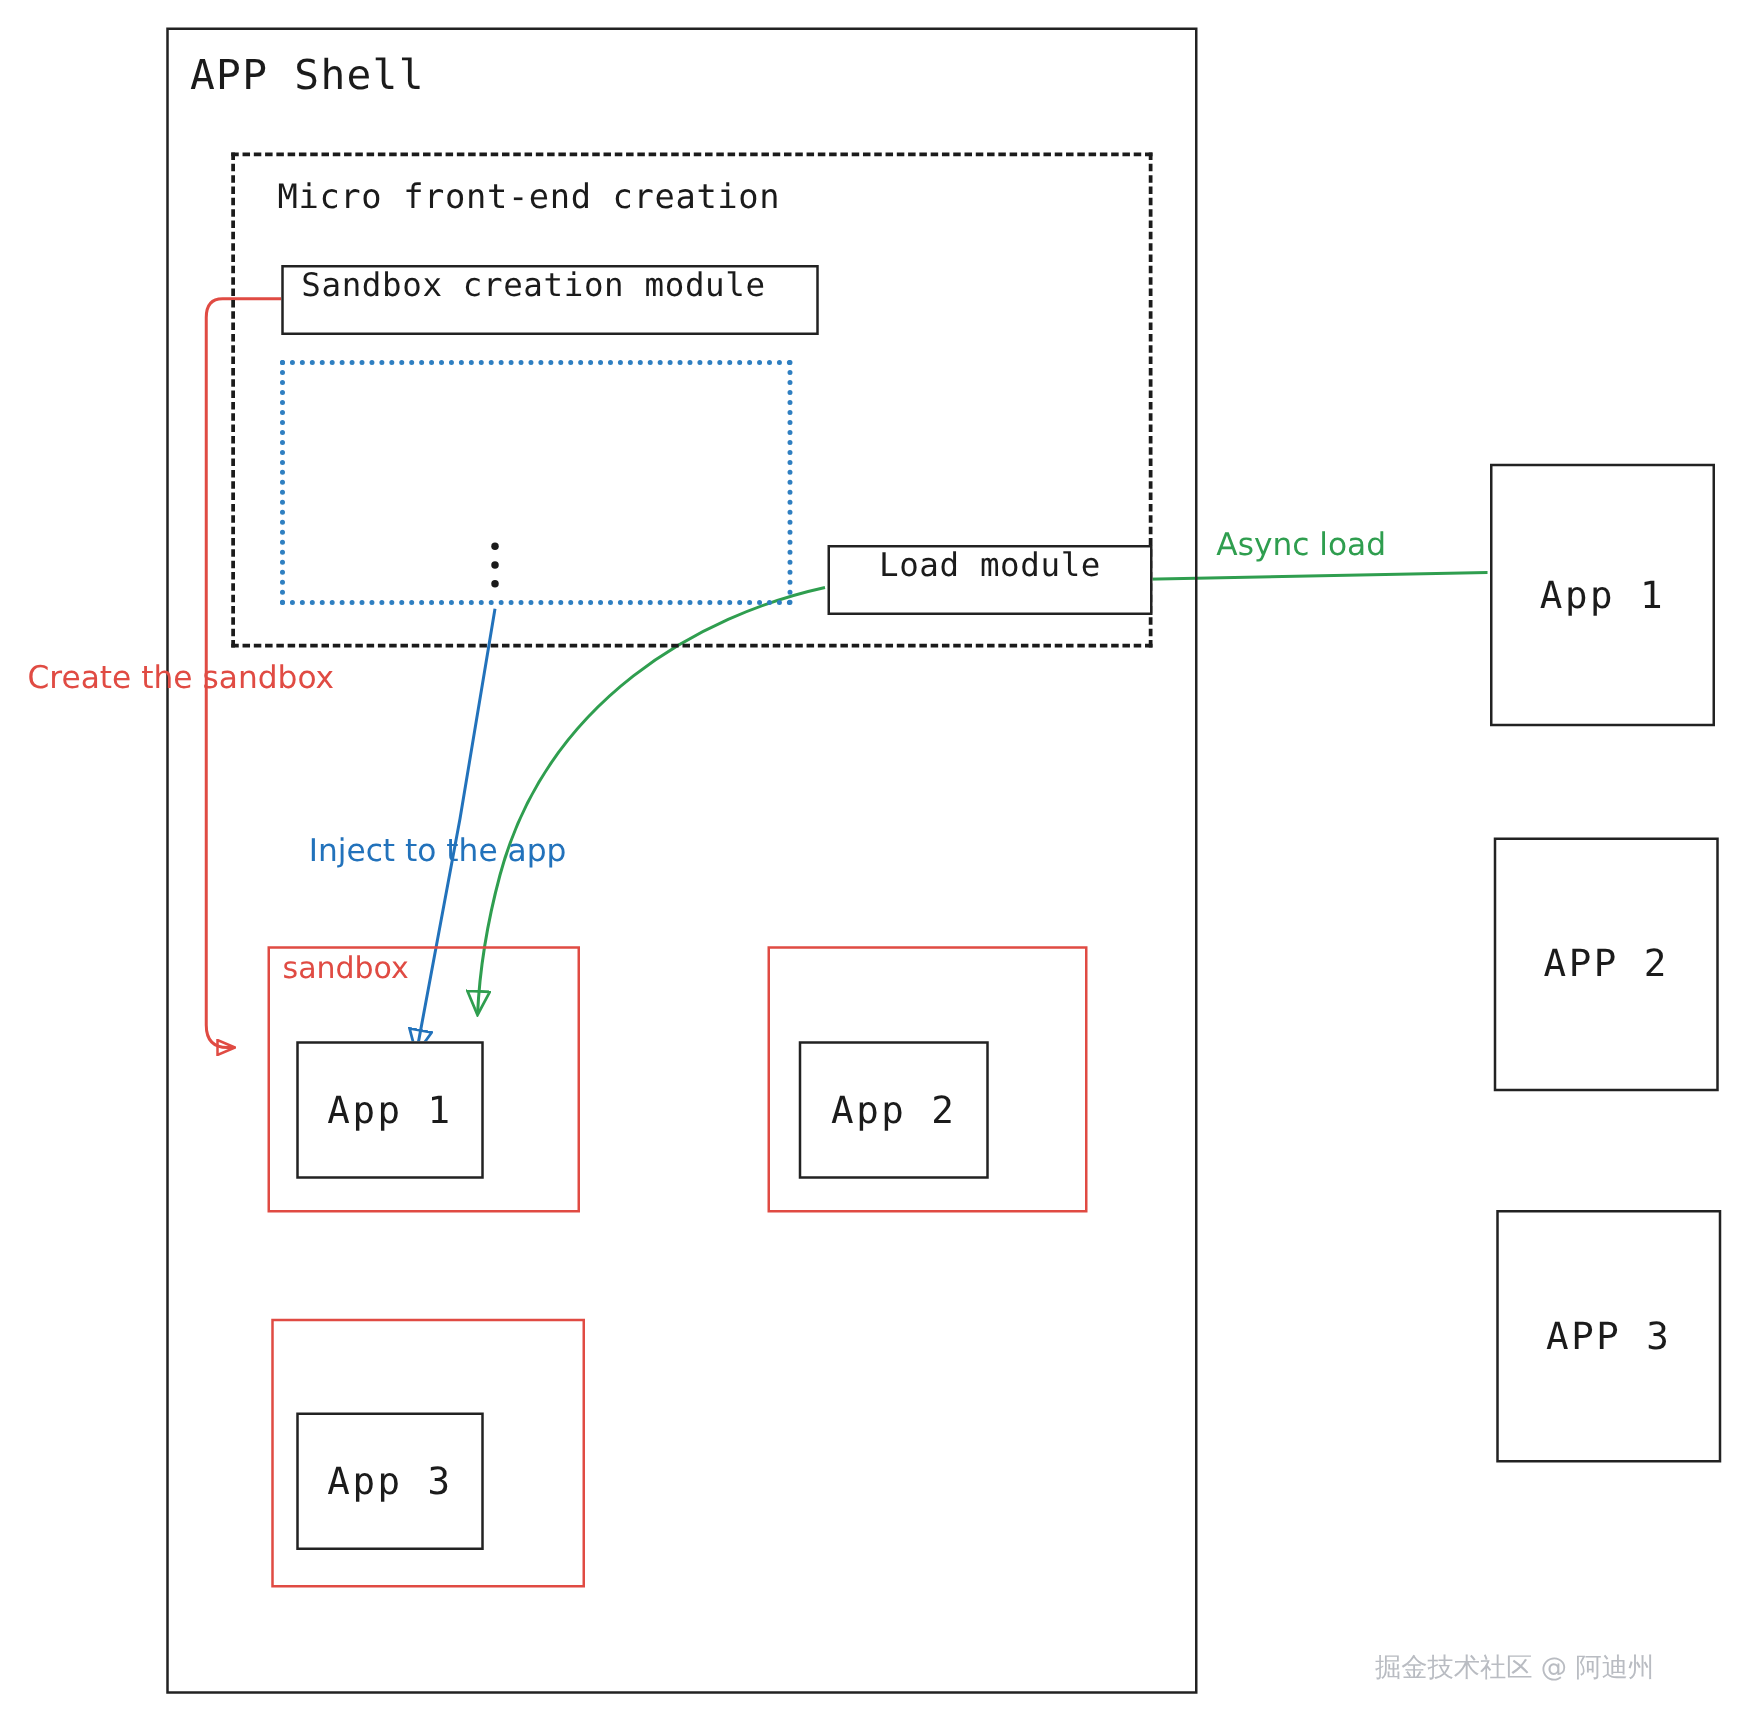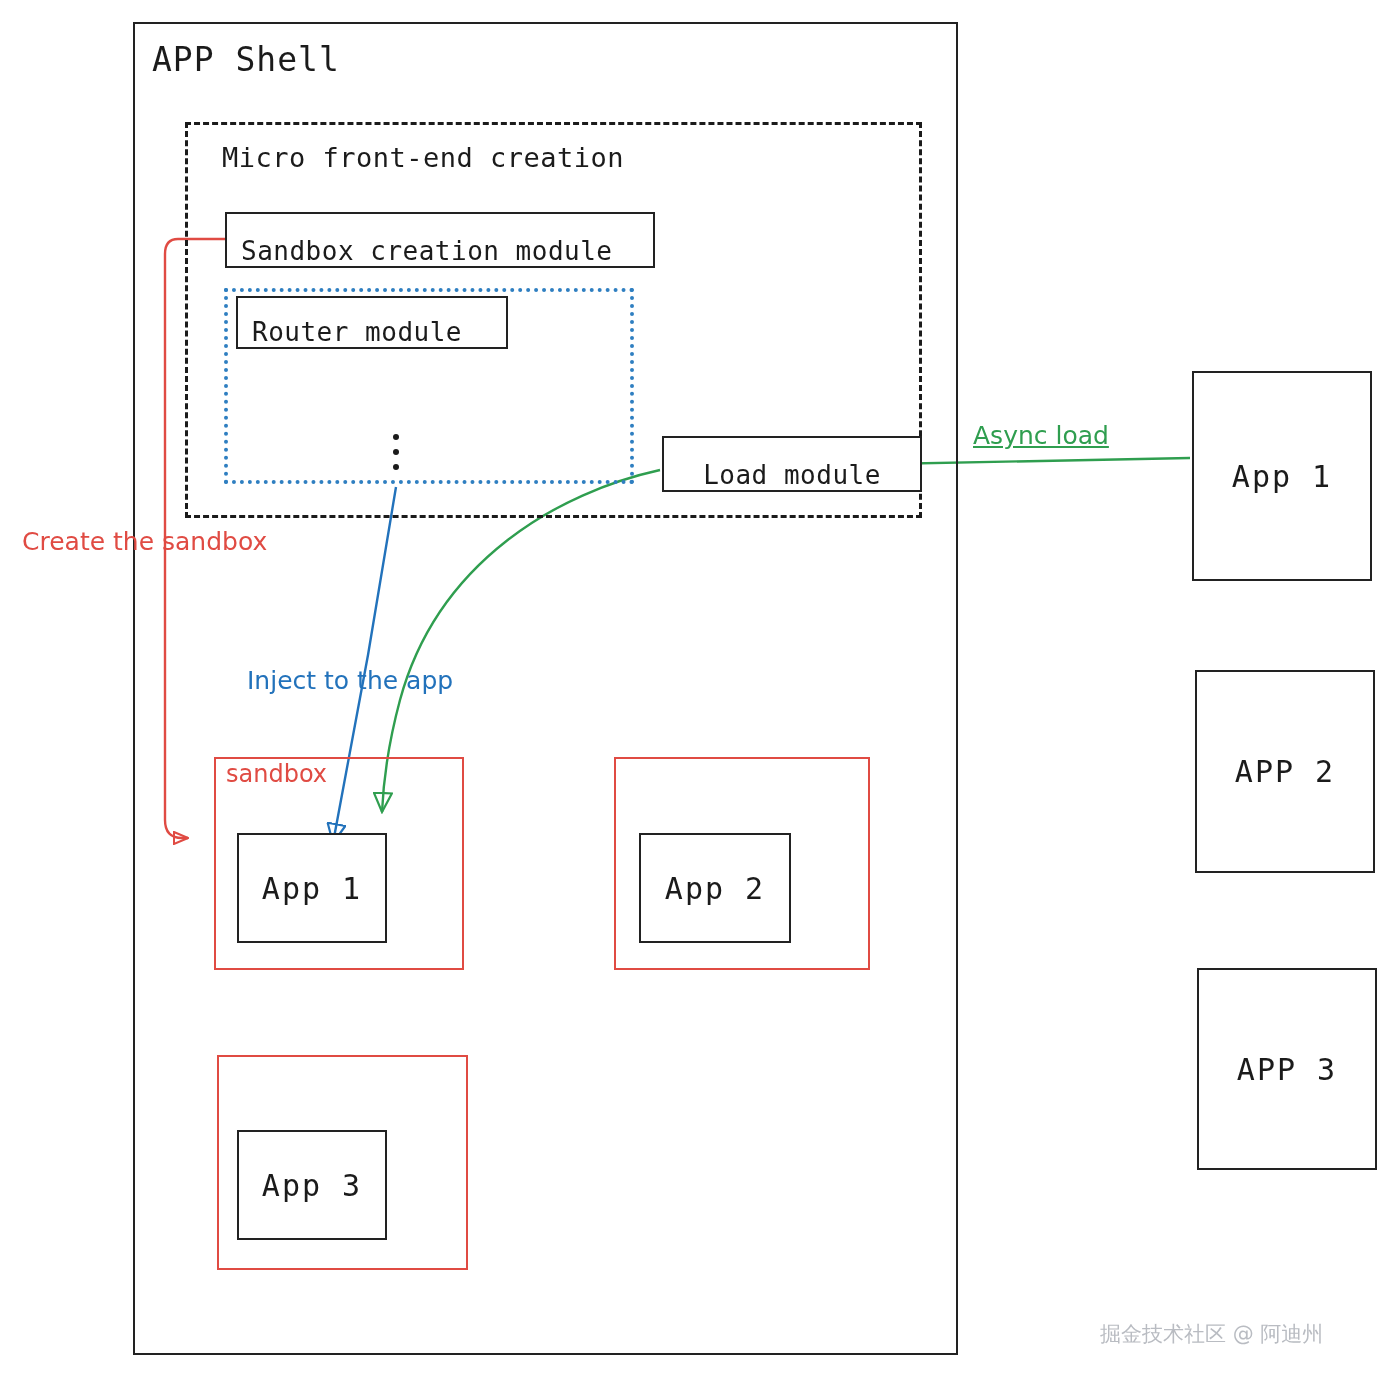--- a/index.html
+++ b/index.html
@@ -14,21 +14,21 @@
 
   .box{position:absolute;box-sizing:border-box;background:transparent;}
   .solid-box{border:2.5px solid #222222;}
   .red-box{border:2px solid #e04b43;}
   .dashed-box{border:3px dashed #1b1b1b;}
   .dotted-box{border:4px dotted #2f7fc1;}
 
   .module-box{
     position:absolute;box-sizing:border-box;
     border:2.5px solid #222222;
-    display:flex;align-items:flex-end;
+    display:flex;align-items:flex-start;
     padding-left:14px;
     background:#fff;
   }
   .module-box span{
     font-family:"DejaVu Sans Mono", monospace;
     font-size:26px;color:#1b1b1b;letter-spacing:0.5px;white-space:nowrap;
   }
 
   .app-box{
     position:absolute;box-sizing:border-box;
@@ -111,40 +111,37 @@
   <div class="box dashed-box" style="left:185px;top:122px;width:737px;height:396px;"></div>
 
   <div class="toolset-title" style="left:222px;top:142px;">Micro front-end creation</div>
 
   <div class="module-box" style="left:225px;top:212px;width:430px;height:56px;">
     <span>Sandbox creation module</span>
   </div>
 
   <div class="box dotted-box" style="left:224px;top:288px;width:410px;height:196px;"></div>
 
-  <div class="module-box" style="left:236px;top:296px;width:272px;height:53px;">
-    <span>Router module</span>
-  </div>
 
 
   <div class="ellipsis-dots" style="left:393px;top:434px;">
     <i></i>
       <i></i>
       <i></i>
   </div>
 
   <div class="module-box" style="left:662px;top:436px;width:260px;height:56px;justify-content:center;padding-left:0;">
     <span>Load module</span>
   </div>
 
   <div class="anno red" style="left:22px;top:527px;">Create the sandbox</div>
 
   <div class="anno blue" style="left:247px;top:666px;">Inject to the app</div>
 
-  <div class="anno green" style="left:973px;top:421px;text-decoration:underline;">Async load</div>
+  <div class="anno green" style="left:973px;top:421px;">Async load</div>
 
   <div class="box red-box" style="left:214px;top:757px;width:250px;height:213px;"></div>
   <div class="sandbox-tag" style="left:226px;top:760px;">sandbox</div>
   <div class="app-box" style="left:237px;top:833px;width:150px;height:110px;">
     <span>App 1</span>
   </div>
 
   <div class="box red-box" style="left:614px;top:757px;width:256px;height:213px;"></div>
   <div class="app-box" style="left:639px;top:833px;width:152px;height:110px;">
     <span>App 2</span>

